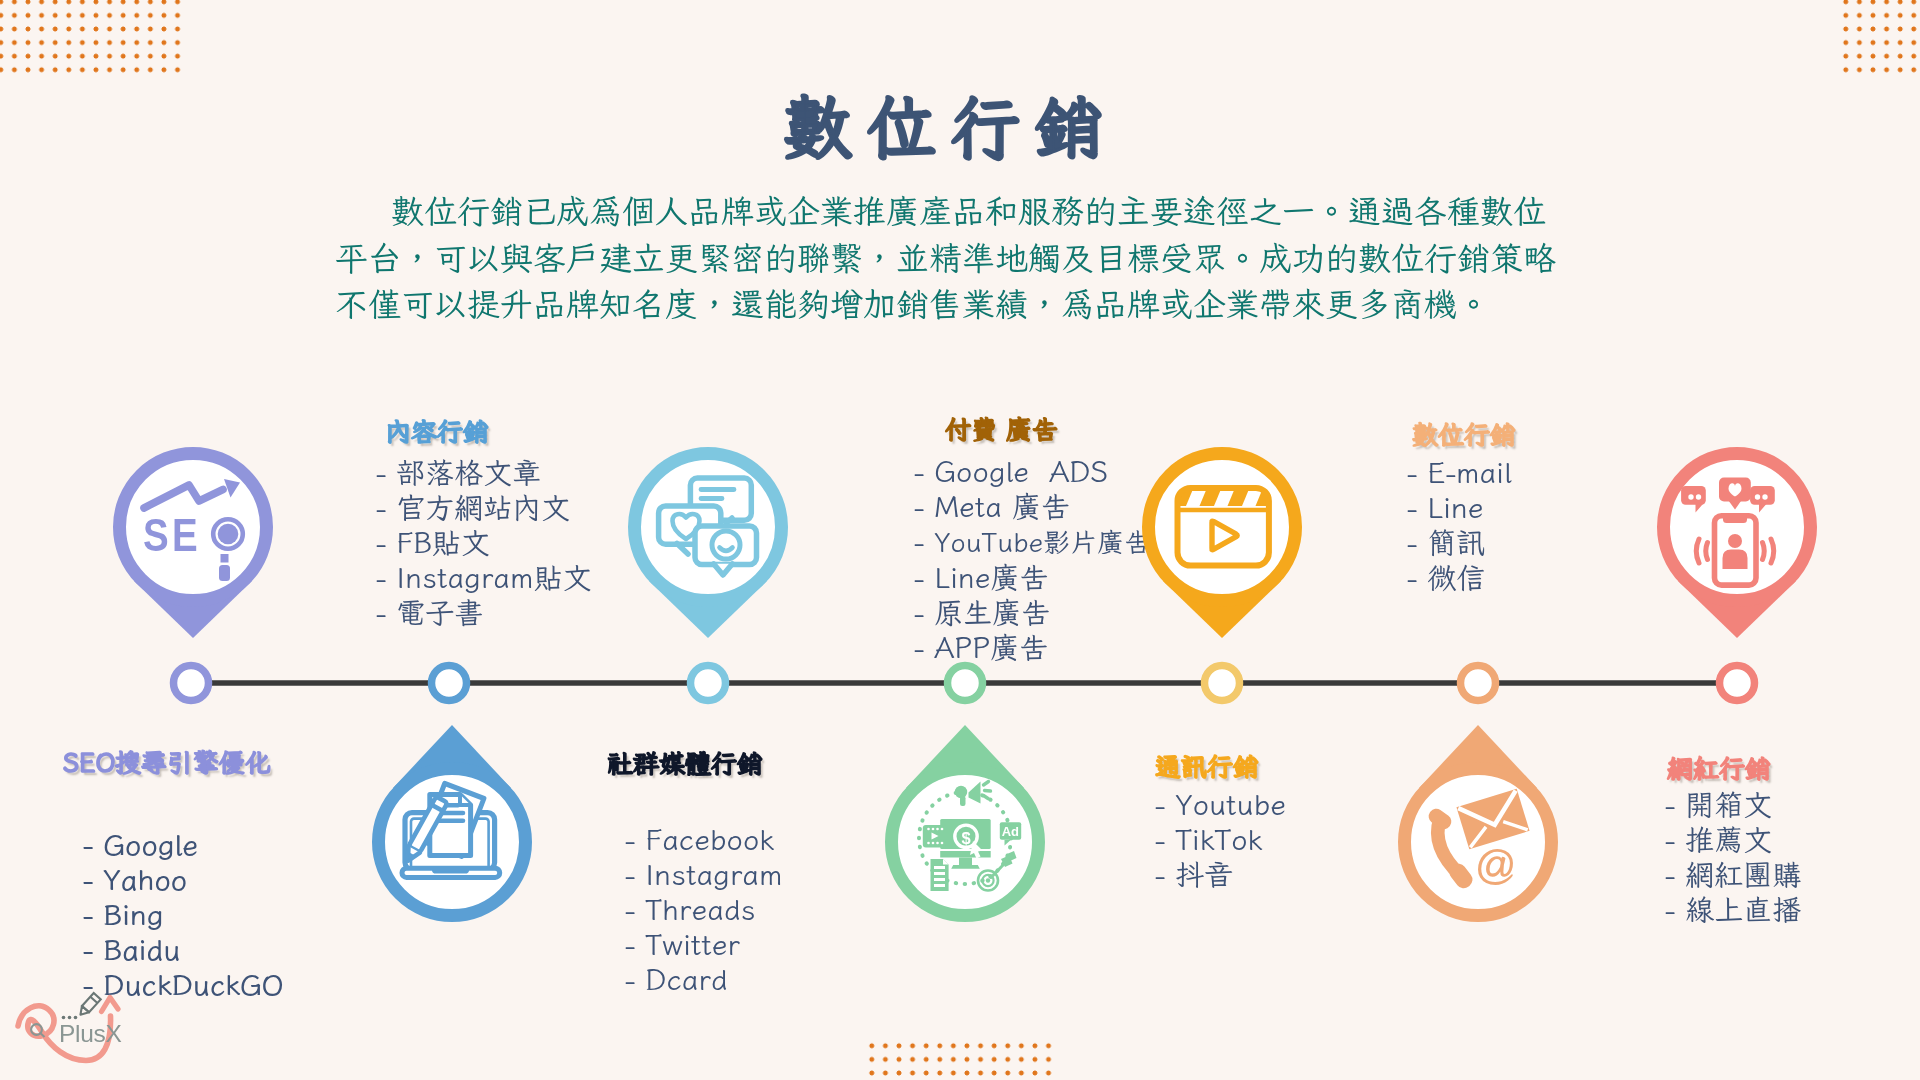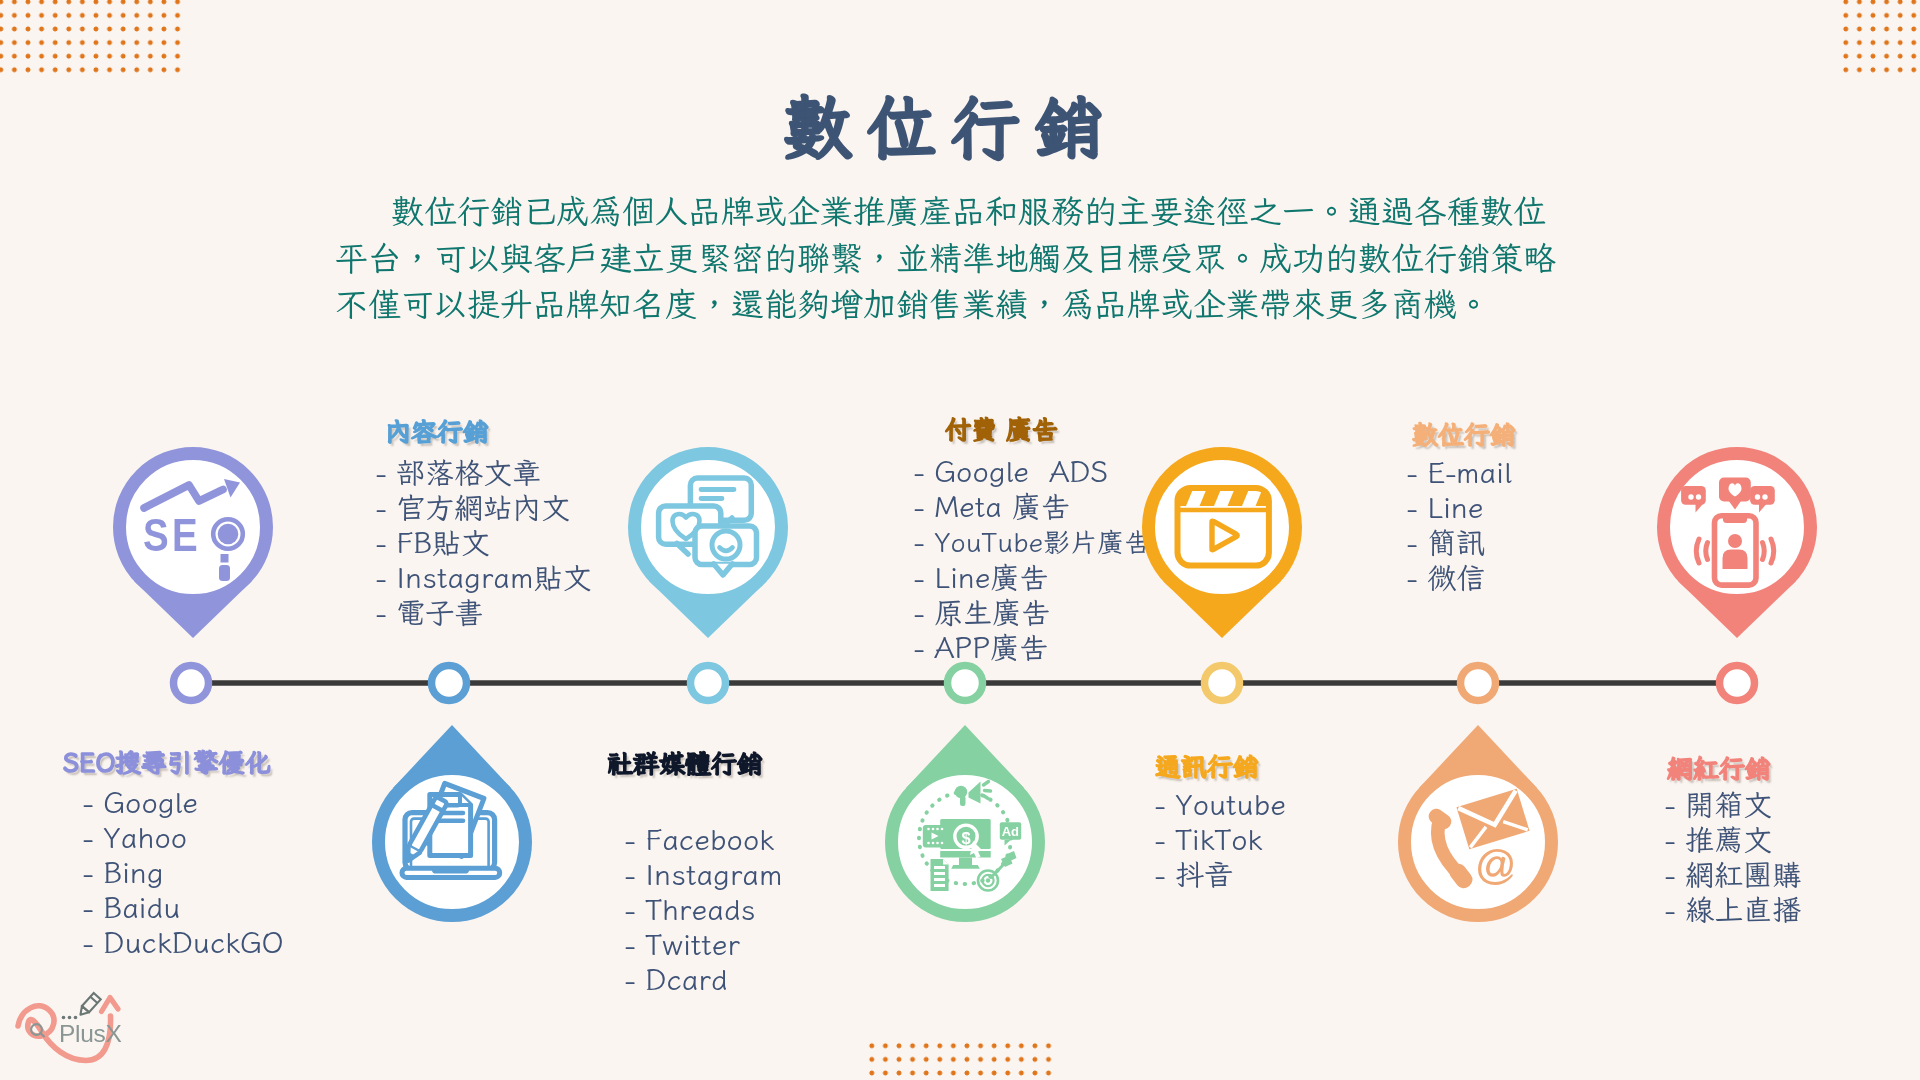--- a/index.html
+++ b/index.html
@@ -34,21 +34,21 @@
 <div class="h" style="left:945px;top:411px;color:#a16207;">付費 廣告</div>
 <div class="h" style="left:1412px;top:416px;color:#F4B078;">數位行銷</div>
 <div class="h" style="left:63px;top:744px;color:#8C90DB;">SEO搜尋引擎優化</div>
 <div class="h" style="left:607px;top:745px;color:#0f172a;">社群媒體行銷</div>
 <div class="h" style="left:1155px;top:748px;color:#F5A81E;">通訊行銷</div>
 <div class="h" style="left:1667px;top:750px;color:#F2837B;">網紅行銷</div>
 
 <div class="ls" style="left:376px;top:455px;">- 部落格文章<br>- 官方網站內文<br>- FB貼文<br>- Instagram貼文<br>- 電子書</div>
 <div class="ls" style="left:914px;top:448px;margin-top:6px;">- Google&nbsp;&nbsp;ADS<br>- Meta 廣告<br>- <span style="font-size:27px">YouTube影片廣告</span><br>- Line廣告<br>- 原生廣告<br>- APP廣告</div>
 <div class="ls" style="left:1407px;top:455px;">- E-mail<br>- Line<br>- 簡訊<br>- 微信</div>
-<div class="ls" style="left:83px;top:785px;">- Google<br>- Yahoo<br>- Bing<br>- Baidu<br>- DuckDuckGO</div>
+<div class="ls" style="left:83px;top:827px;font-weight:bold;">- Google<br>- Yahoo<br>- Bing<br>- Baidu<br>- DuckDuckGO</div>
 <div class="ls" style="left:625px;top:785px;margin-top:37px;">- Facebook<br>- Instagram<br>- Threads<br>- Twitter<br>- Dcard</div>
 <div class="ls" style="left:1155px;top:787px;">- Youtube<br>- TikTok<br>- 抖音</div>
 <div class="ls" style="left:1665px;top:787px;">- 開箱文<br>- 推薦文<br>- 網紅團購<br>- 線上直播</div>
 
 <svg id="gfx" width="1920" height="1080" viewBox="0 0 1920 1080" style="position:absolute;left:0;top:0;">
 
   <line x1="191" y1="683" x2="1737" y2="683" stroke="#3A3A3A" stroke-width="5.6"></line>
 
   <circle cx="191" cy="683" r="17.5" fill="#fff" stroke="#9095DB" stroke-width="7.5"></circle>
   <circle cx="449" cy="683" r="17.5" fill="#fff" stroke="#5B9FD4" stroke-width="7.5"></circle>

